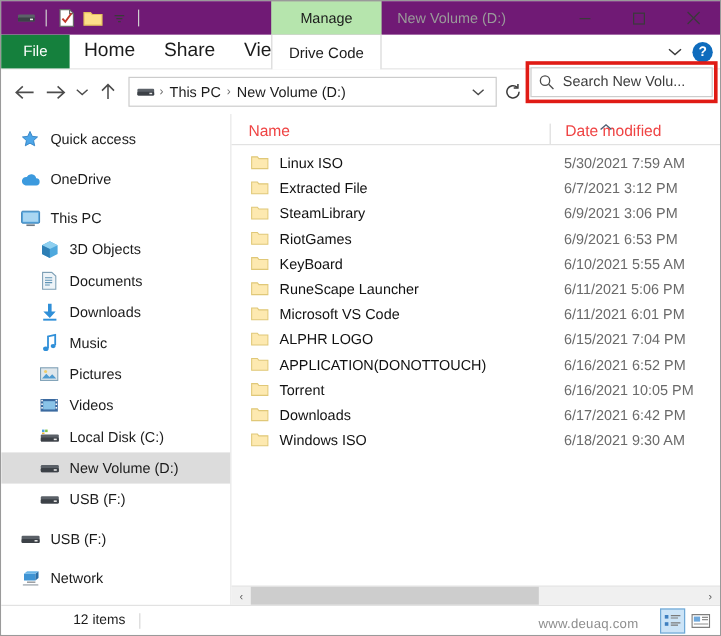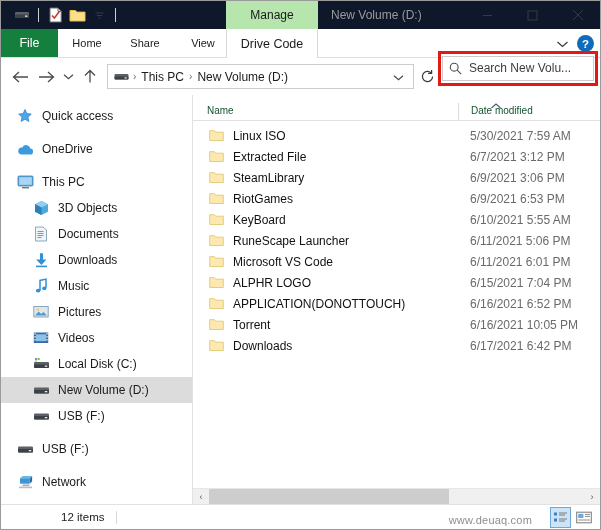--- a/index.html
+++ b/index.html
@@ -16,21 +16,21 @@
     width: 601px; height: 530px;
     background: #ffffff;
     border: 1px solid #9a9a9a;
     display: flex; flex-direction: column;
   }
 
   
   .titlebar {
     position: relative;
     height: 28px; flex: 0 0 28px;
-    background: #0f172a;
+    background: #701a75;
     display: flex; align-items: center;
   }
   .qat { display: flex; align-items: center; padding-left: 10px; gap: 0px; height: 100%; }
   .qat-btn {
     width: 22px; height: 22px;
     display: flex; align-items: center; justify-content: center;
   }
   .qat-sep {
     width: 1px; height: 14px; background: #cfcfcf; margin: 0 5px;
   }
@@ -67,21 +67,21 @@
   .tab-file {
     width: 57px;
     background: #15803d;
     color: #ffffff;
     display: flex; align-items: center; justify-content: center;
     font-size: 12.5px;
   }
   .tab {
     min-width: 58px; padding: 0 12px;
     display: flex; align-items: center; justify-content: center;
-    font-size: 11px; color: #1b1b1b;
+    font-size: 16px; color: #1b1b1b;
   }
   .tab-ctx {
     position: absolute; left: 225px; top: 0;
     width: 92px; height: 29px;
     background: #ffffff;
     border-left: 1px solid #d8d8d8;
     border-right: 1px solid #d8d8d8;
     display: flex; align-items: center; justify-content: center;
     font-size: 12.5px; color: #1b1b1b;
   }
@@ -175,21 +175,21 @@
     flex: 1 1 auto; display: flex; flex-direction: column;
     min-width: 0; background: #ffffff; position: relative;
   }
   .colhead {
     height: 26px; flex: 0 0 26px;
     display: flex; align-items: flex-end;
     border-bottom: 1px solid #e2e2e2;
     position: relative;
   }
   .col {
-    font-size: 10px; color: #14532d;
+    font-size: 13px; color: #ef4444;
     padding-bottom: 4px;
     position: relative; height: 100%;
     display: flex; align-items: flex-end;
   }
   .col-name { width: 265px; padding-left: 14px; }
   .col-date { padding-left: 12px; border-left: 1px solid #dcdcdc; height: 17px; align-self: flex-end; }
   .sort-caret {
     position: absolute; left: 50%; top: -2px;
     transform: translateX(-50%);
     color: #4a5a70; font-size: 9px;
@@ -676,20 +676,31 @@
             <div class="cell-name">
               <span class="folder-ico">
                 <svg width="15" height="13" viewBox="0 0 15 13">
                   <path d="M0.7 1.7h4.8l1.2 1.5H14.3V11.5H0.7z" fill="#fde9b0" stroke="#e0c878" stroke-width=".9"></path>
                 </svg>
               </span>
               <span>Downloads</span>
             </div>
             <div class="cell-date">6/17/2021 6:42 PM</div>
           </div>
+          <div class="row">
+            <div class="cell-name">
+              <span class="folder-ico">
+                <svg width="15" height="13" viewBox="0 0 15 13">
+                  <path d="M0.7 1.7h4.8l1.2 1.5H14.3V11.5H0.7z" fill="#fde9b0" stroke="#e0c878" stroke-width=".9"></path>
+                </svg>
+              </span>
+              <span>Windows ISO</span>
+            </div>
+            <div class="cell-date">6/18/2021 9:30 AM</div>
+          </div>
         </div>
 
       <div class="hscroll">
         <div class="hs-arrow">‹</div>
         <div class="hs-track">
           <div class="hs-thumb"></div>
         </div>
         <div class="hs-arrow">›</div>
       </div>
     </div>

